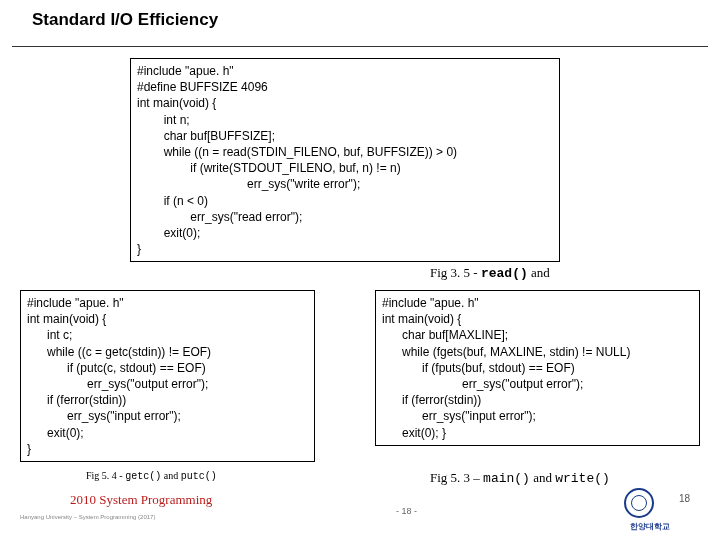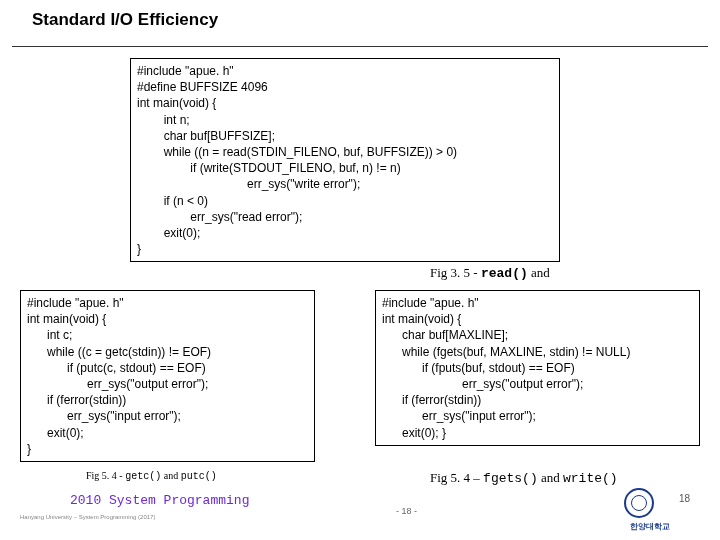--- a/index.html
+++ b/index.html
@@ -76,23 +76,23 @@
     top: 470px;
     left: 430px;
     font-family: Georgia, serif;
     font-size: 13px;
   }
   .caption-right .mono { font-family: "Courier New", monospace; }
   .footer-course {
     position: absolute;
     bottom: 32px;
     left: 70px;
-    font-family: Liberation Mono, monospace;
-    font-size: 13px;
-    color: #6d28d9;
+    font-family: Liberation Serif, serif;
+    font-size: 13px;
+    color: #b91c1c;
   }
   .footer-uni {
     position: absolute;
     bottom: 20px;
     left: 20px;
     font-size: 6px;
     color: #888;
   }
   .page-num {
     position: absolute;
@@ -185,21 +185,21 @@
                         err_sys("output error");
       if (ferror(stdin))
             err_sys("input error");
       exit(0); }</div>
 
 <div class="caption-left">
   <span>Fig 5. 4 - </span><span class="mono">getc()</span><span> and </span><span class="mono">putc()</span>
 </div>
 
 <div class="caption-right">
-  <span>Fig 5. 4 – </span><span class="mono">fgets()</span><span> and </span><span class="mono">write()</span>
+  <span>Fig 5. 3 – </span><span class="mono">main()</span><span> and </span><span class="mono">write()</span>
 </div>
 
 <div class="footer-course">2010 System Programming</div>
 <div class="footer-uni">Hanyang University – System Programming (2017)</div>
 <div class="page-num">- 18 -</div>
 <div class="page-num-right">18</div>
 
 <div class="logo">
   <span class="seal"></span>
   <span class="text">한양대학교</span>

